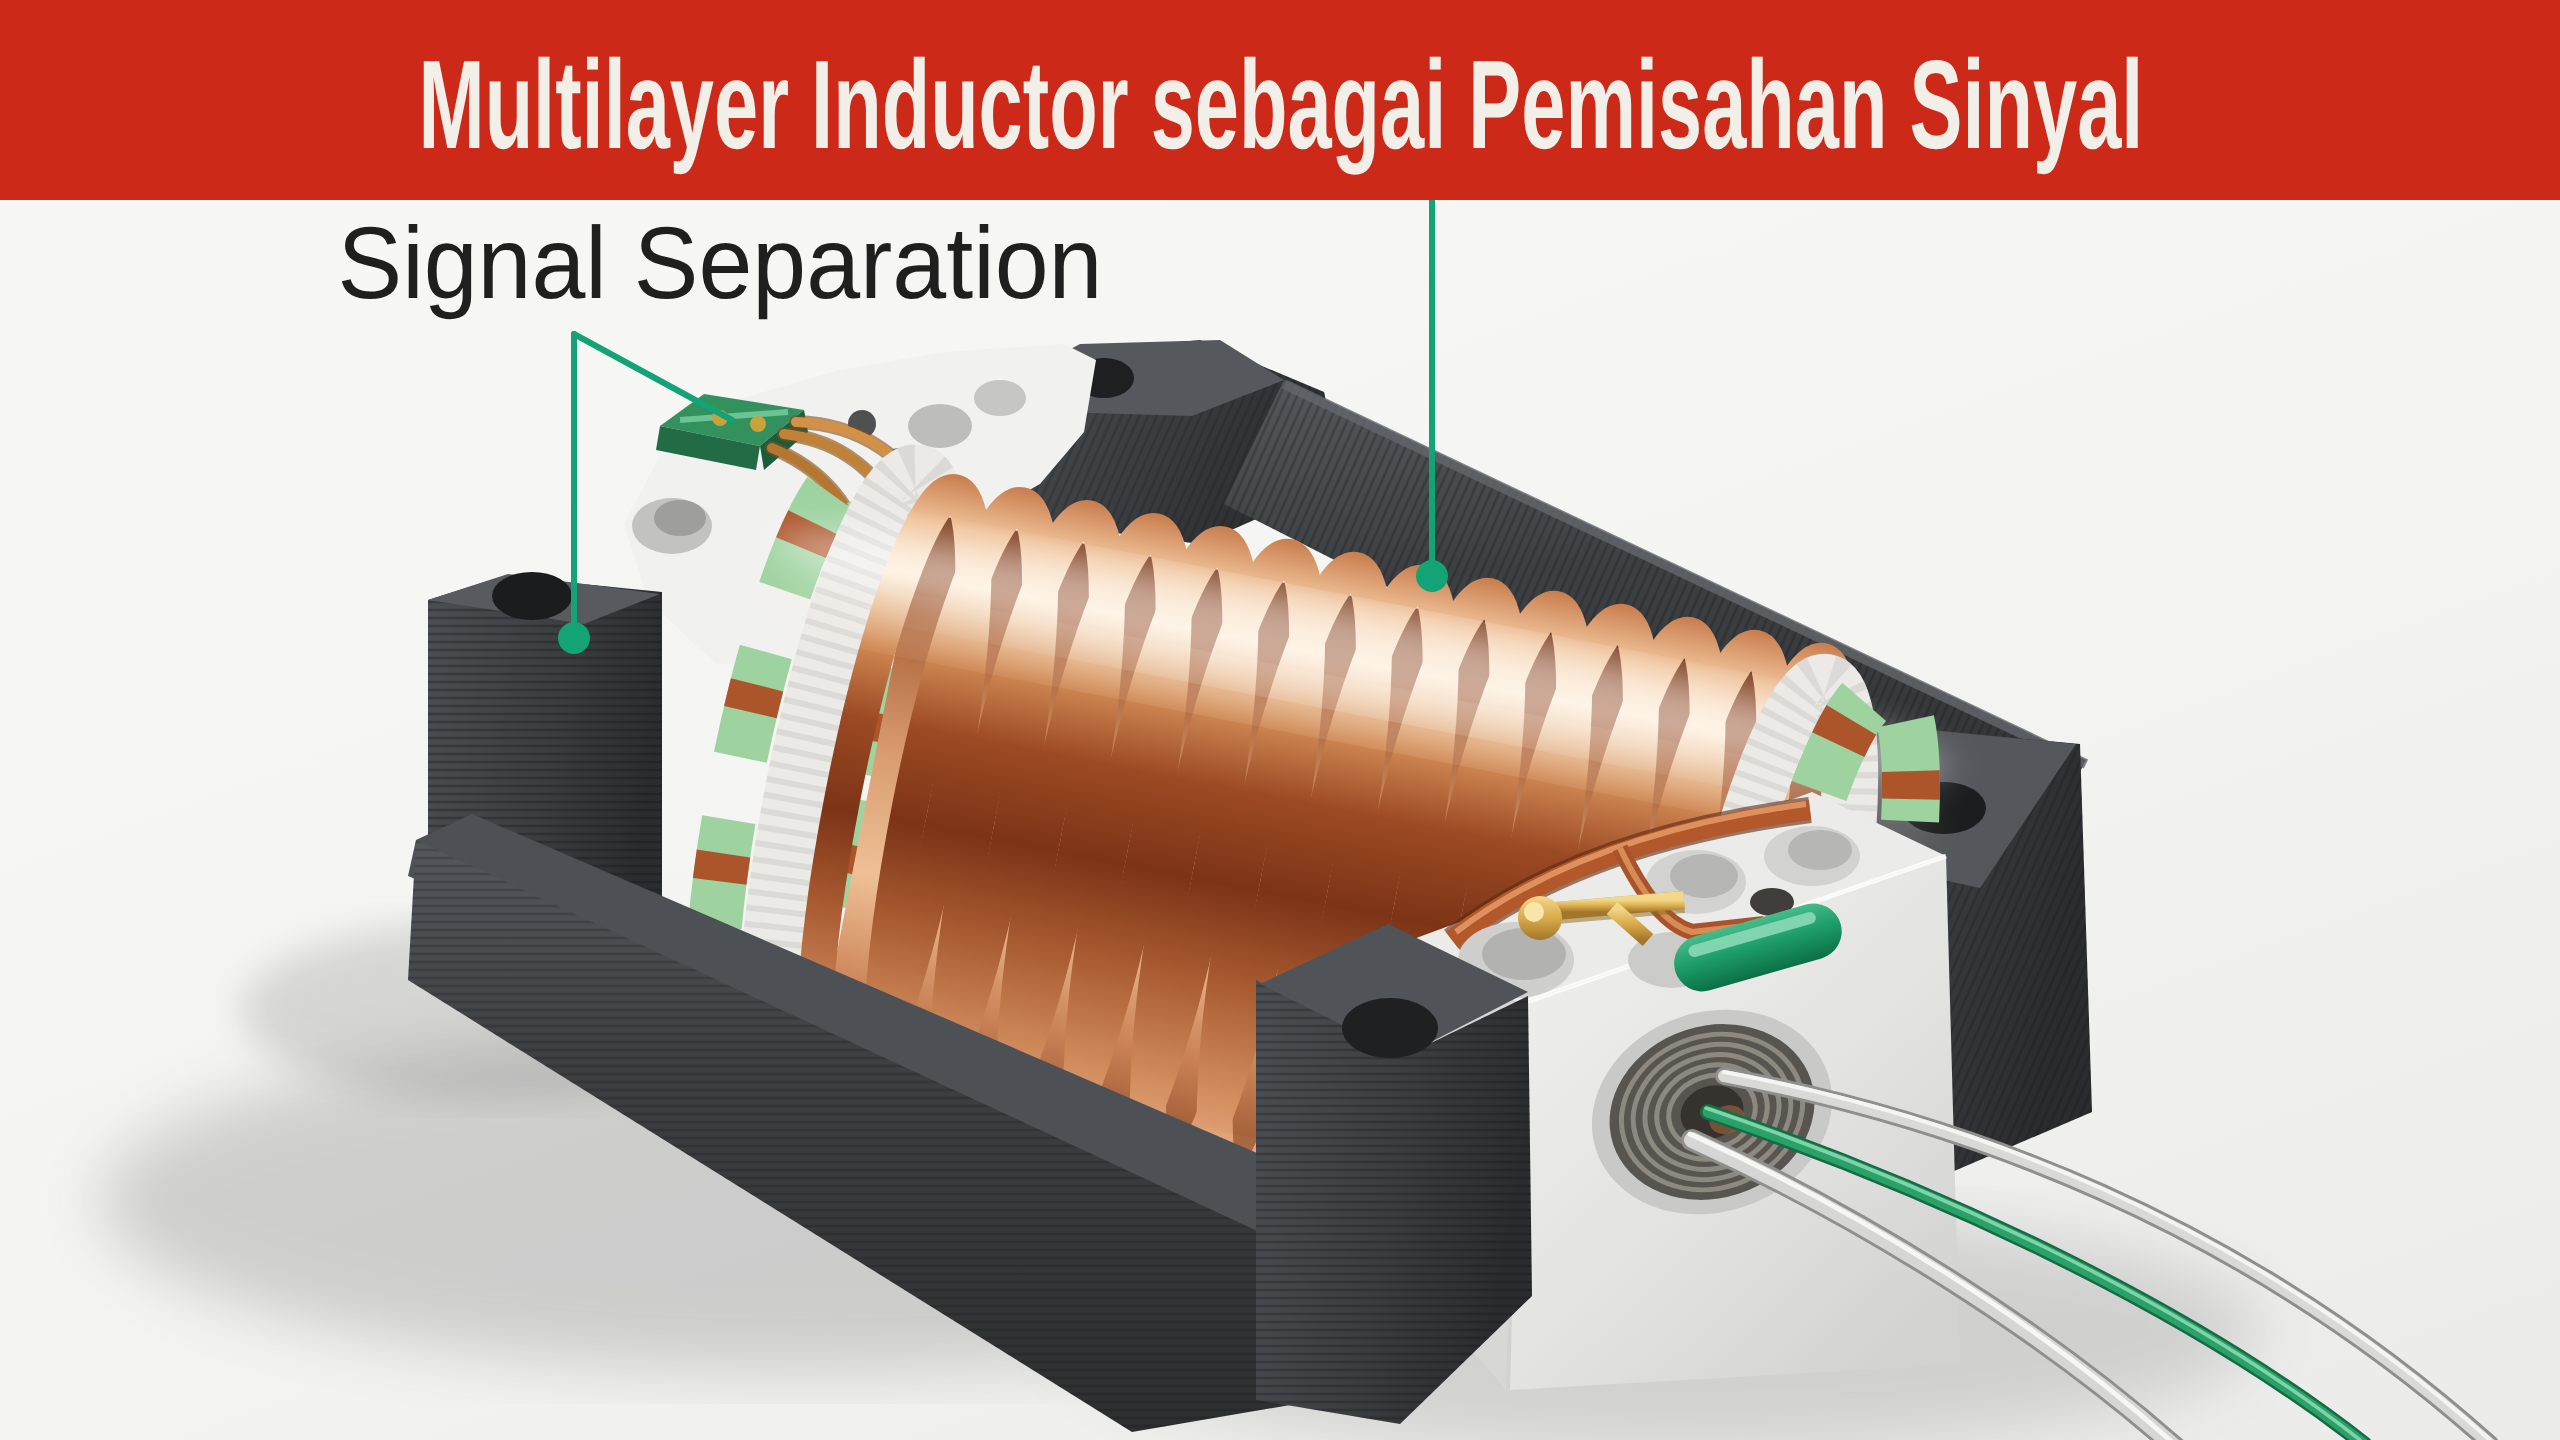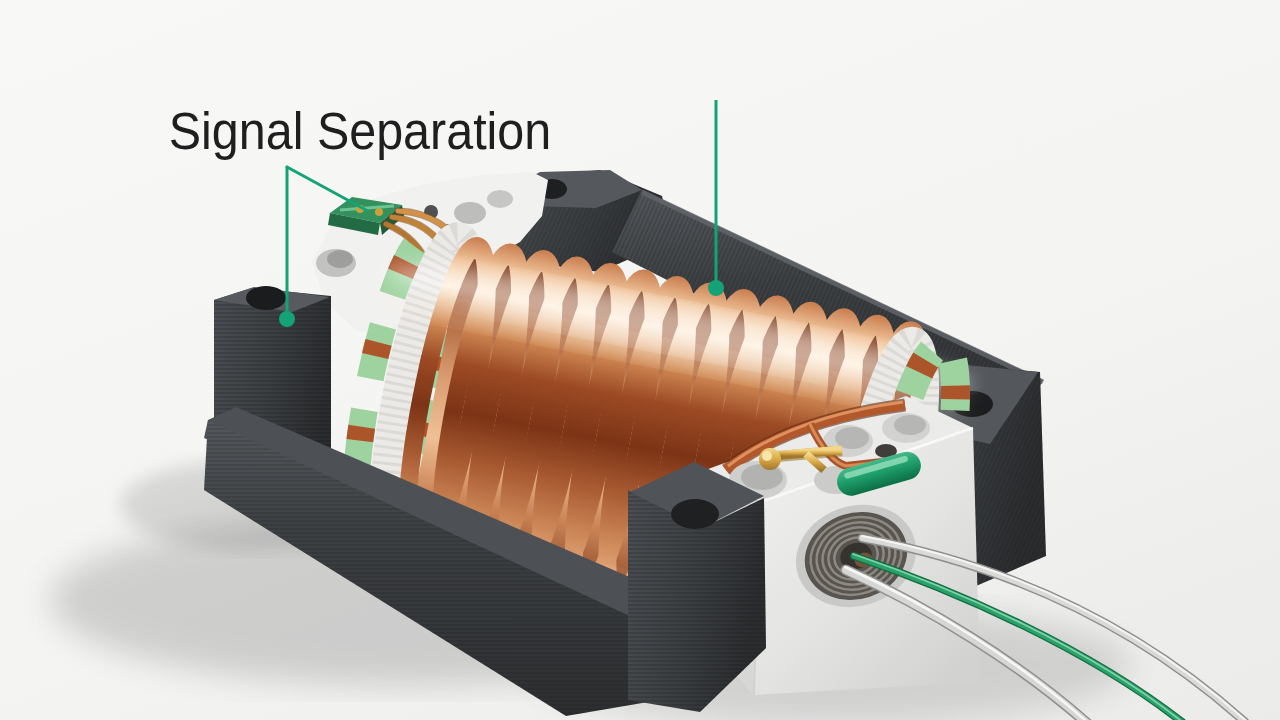--- a/index.html
+++ b/index.html
@@ -267,16 +267,19 @@
     <path d="M845,567 C929,605 1019,661 1086,721" stroke="#f6f6f4" stroke-width="2.5"></path>
   </g>
 
   <g stroke-linecap="round">
     <line x1="287" y1="167" x2="287" y2="316" stroke="#13a377" stroke-width="3"></line>
     <line x1="287" y1="167" x2="366" y2="210" stroke="#13a377" stroke-width="3"></line>
     <circle cx="287" cy="319" r="8" fill="#13a377"></circle>
   </g>
 </svg>
 
+<div class="banner">
+  <div class="banner-title">Multilayer Inductor sebagai Pemisahan Sinyal</div>
+</div>
 
 <div class="callout">Signal Separation</div>
 
 </div>
 
 </body></html>

